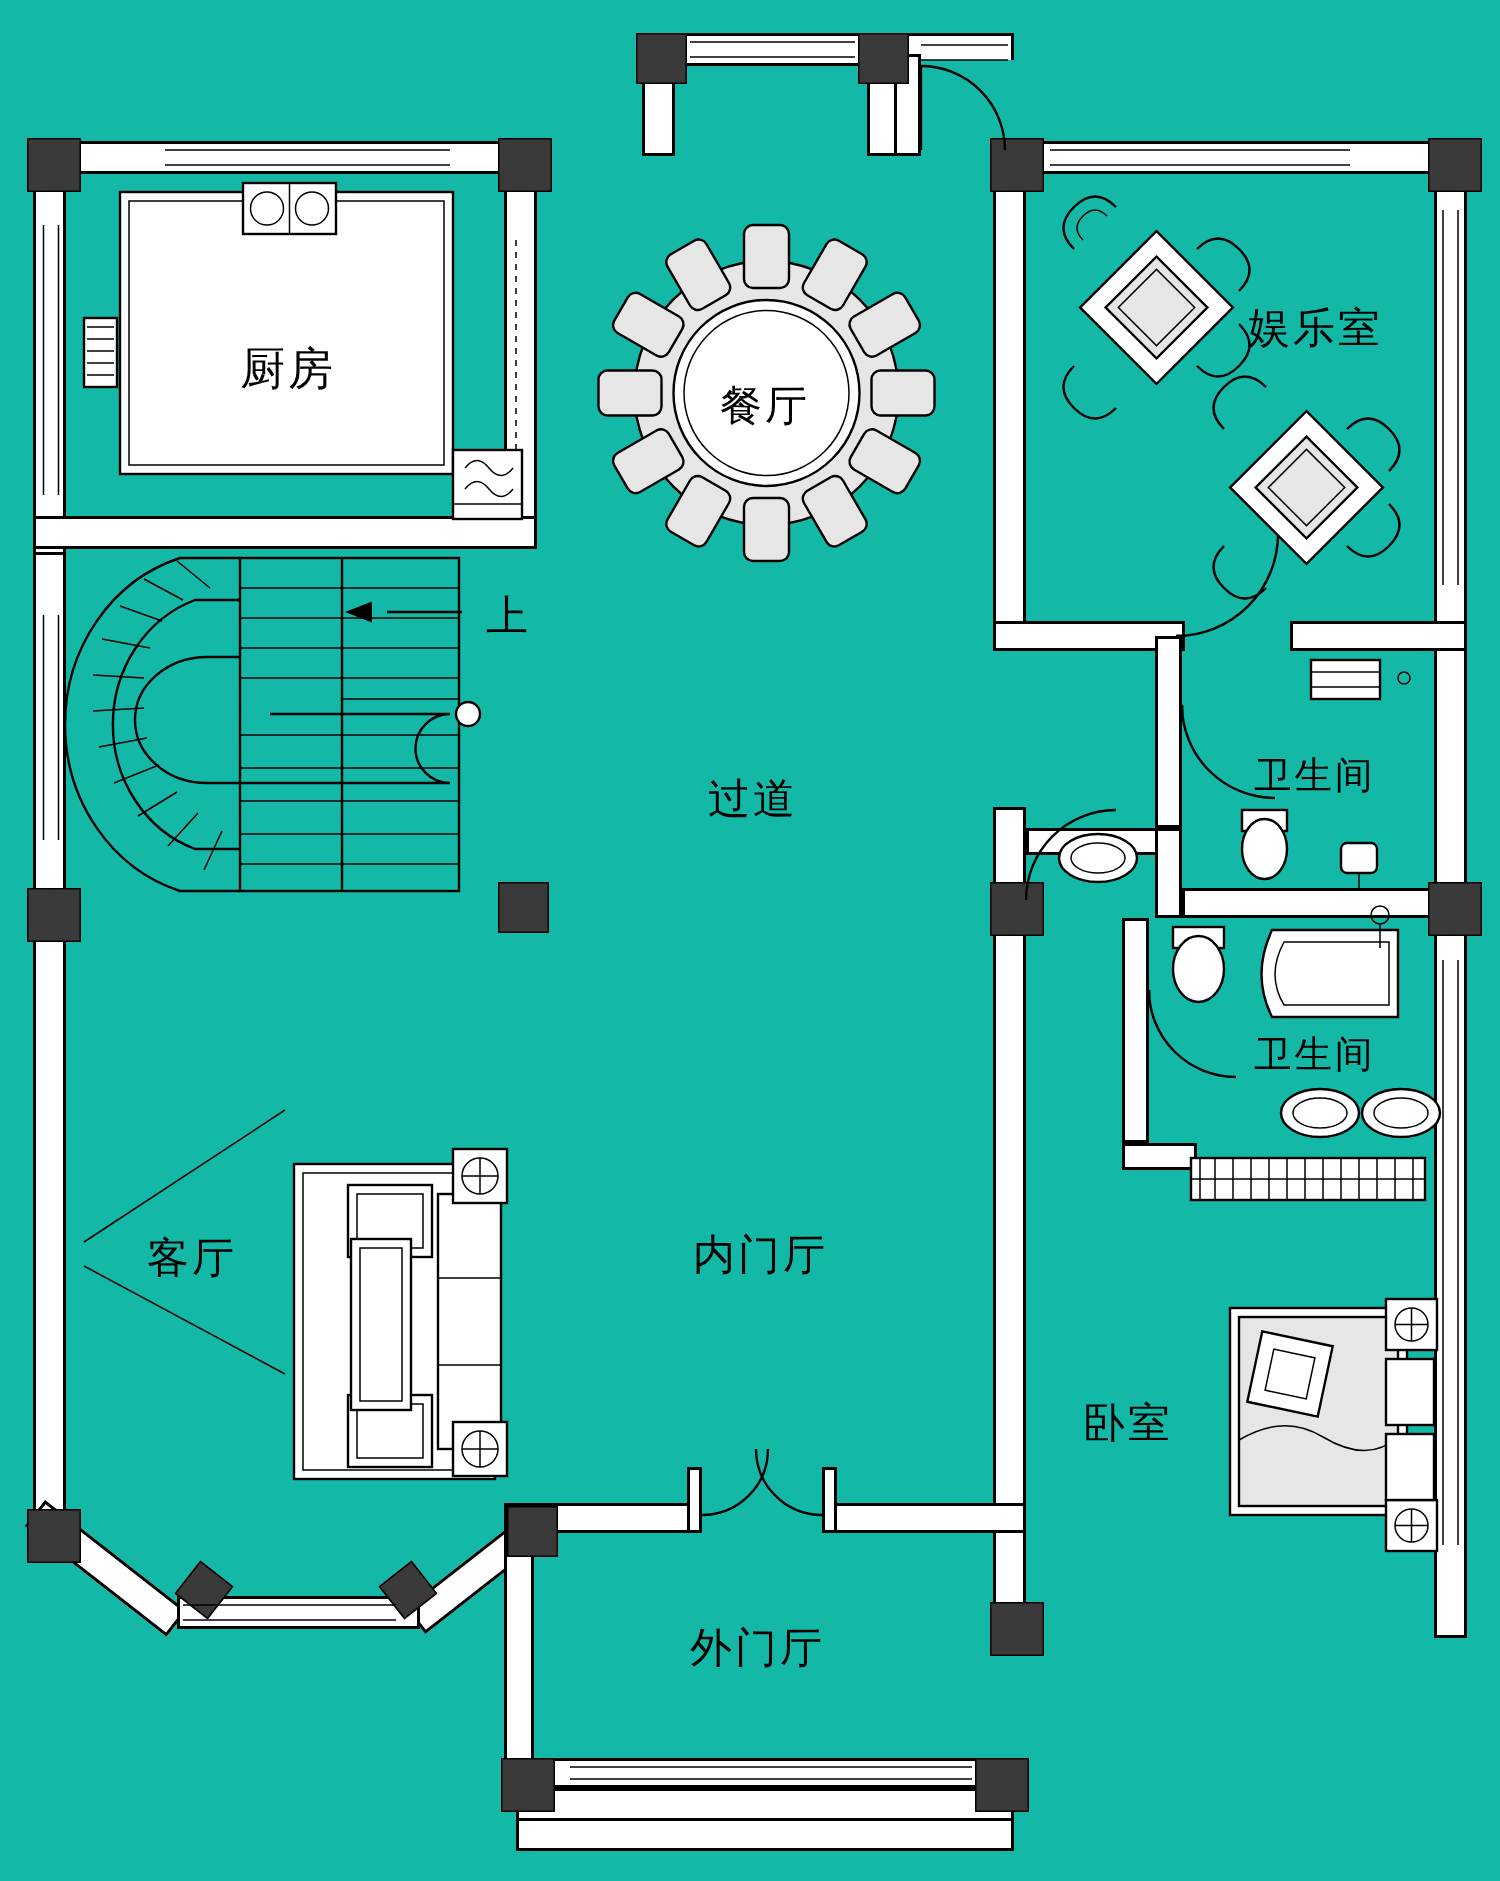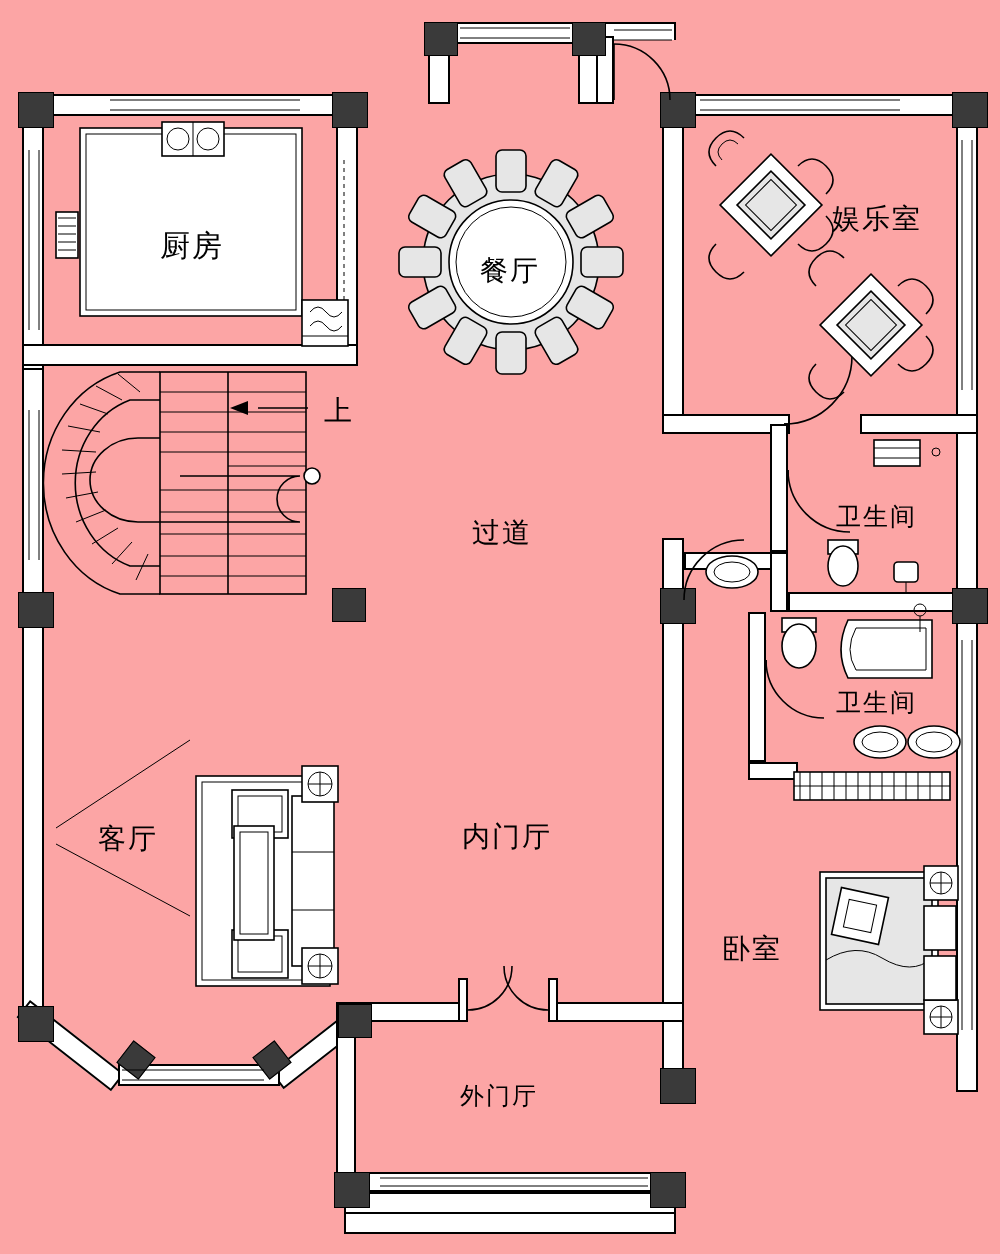--- a/index.html
+++ b/index.html
@@ -1,17 +1,17 @@
 <!DOCTYPE html>
 <html><head>
 <meta charset="utf-8">
 <style>
   html,body{margin:0;padding:0;background:#ffffff;}
   body{font-family:"Liberation Sans","DejaVu Sans",sans-serif;}
-  #plan{position:relative;width:1000px;height:1254px;background:#fca5a5;overflow:hidden;}
+  #plan{position:relative;width:1000px;height:1254px;background:#14b8a6;overflow:hidden;}
   .wall{position:absolute;background:#ffffff;border:2px solid #000;box-sizing:border-box;}
   .pillar{position:absolute;background:#3a3a3a;border:1px solid #000;box-sizing:border-box;}
   .label{position:absolute;color:#000;font-size:25px;letter-spacing:2px;white-space:nowrap;}
   .thin{position:absolute;border:1px solid #000;box-sizing:border-box;background:transparent;}
   svg{position:absolute;left:0;top:0;overflow:visible;}
   .nofill{fill:none;stroke:#000;stroke-width:1.6;}
   .nofill-thin{fill:none;stroke:#000;stroke-width:1;}
   .fillgray{fill:#e6e6e6;stroke:#000;stroke-width:1.6;}
   .fillwhite{fill:#fff;stroke:#000;stroke-width:1.6;}
 </style>
@@ -389,16 +389,16 @@
 
   <div class="label" style="left:160px;top:226px;font-size:30px;">厨房</div>
   <div class="label" style="left:480px;top:252px;font-size:28px;">餐厅</div>
   <div class="label" style="left:832px;top:200px;font-size:28px;">娱乐室</div>
   <div class="label" style="left:472px;top:514px;font-size:28px;">过道</div>
   <div class="label" style="left:836px;top:500px;font-size:25px;">卫生间</div>
   <div class="label" style="left:836px;top:686px;font-size:25px;">卫生间</div>
   <div class="label" style="left:98px;top:820px;font-size:28px;">客厅</div>
   <div class="label" style="left:462px;top:818px;font-size:28px;">内门厅</div>
   <div class="label" style="left:722px;top:930px;font-size:28px;">卧室</div>
-  <div class="label" style="left:460px;top:1080px;font-size:24px;">外门厅</div>
+  <div class="label" style="left:460px;top:1080px;font-size:28px;">外门厅</div>
   <div class="label" style="left:324px;top:392px;font-size:28px;">上</div>
 
 </div>
 
 </body></html>

